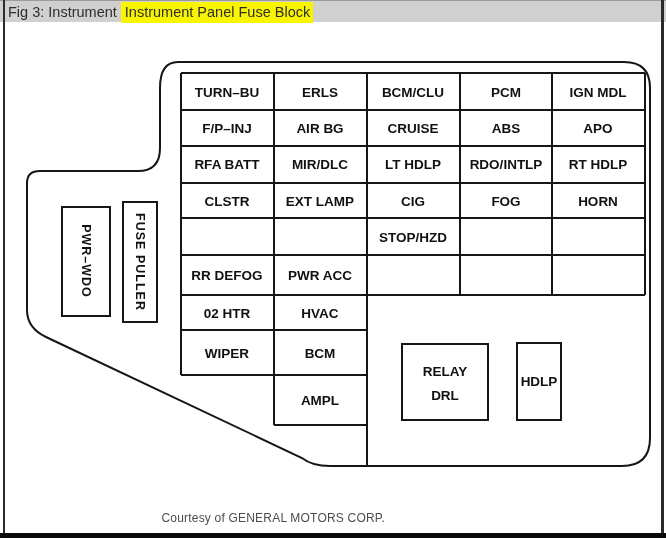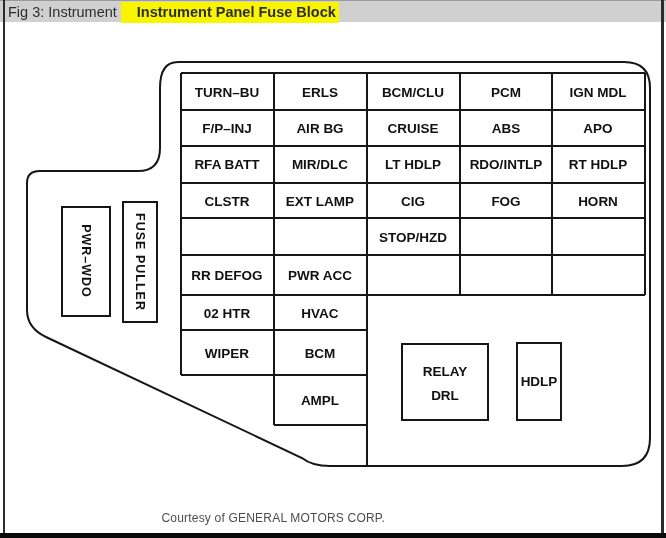--- a/index.html
+++ b/index.html
@@ -6,21 +6,21 @@
   .page{
     position:relative;width:666px;height:538px;background:#ffffff;
     font-family:"Liberation Sans",sans-serif;overflow:hidden;
   }
   .title-bar{
     position:absolute;left:0;top:0;width:666px;height:22px;
     background:#d0d0d0;border-top:1px solid #9a9a9a;
     font-size:14.5px;color:#2e2e2e;line-height:22px;padding-left:8px;
     box-sizing:border-box;white-space:pre;
   }
-  .title-bar .hl{background:#f9f400;padding:2px 3px 3px 16px;font-weight:bold;}
+  .title-bar .hl{background:#f9f400;padding:2px 3px 3px 4px;}
   .border-left{position:absolute;left:3px;top:0;width:2px;height:538px;background:#2b2b2b;}
   .border-right{position:absolute;left:661px;top:0;width:3px;height:538px;background:#2b2b2b;}
   .border-bottom{position:absolute;left:0;top:533px;width:666px;height:5px;background:#0a0a0a;}
   svg{position:absolute;left:0;top:0;}
   .ln{stroke:#161616;stroke-width:2;fill:none;}
   .cell-txt{
     font-family:"Liberation Sans",sans-serif;font-size:13.5px;font-weight:700;
     fill:#111111;text-anchor:middle;dominant-baseline:central;
   }
   .vert-txt{

